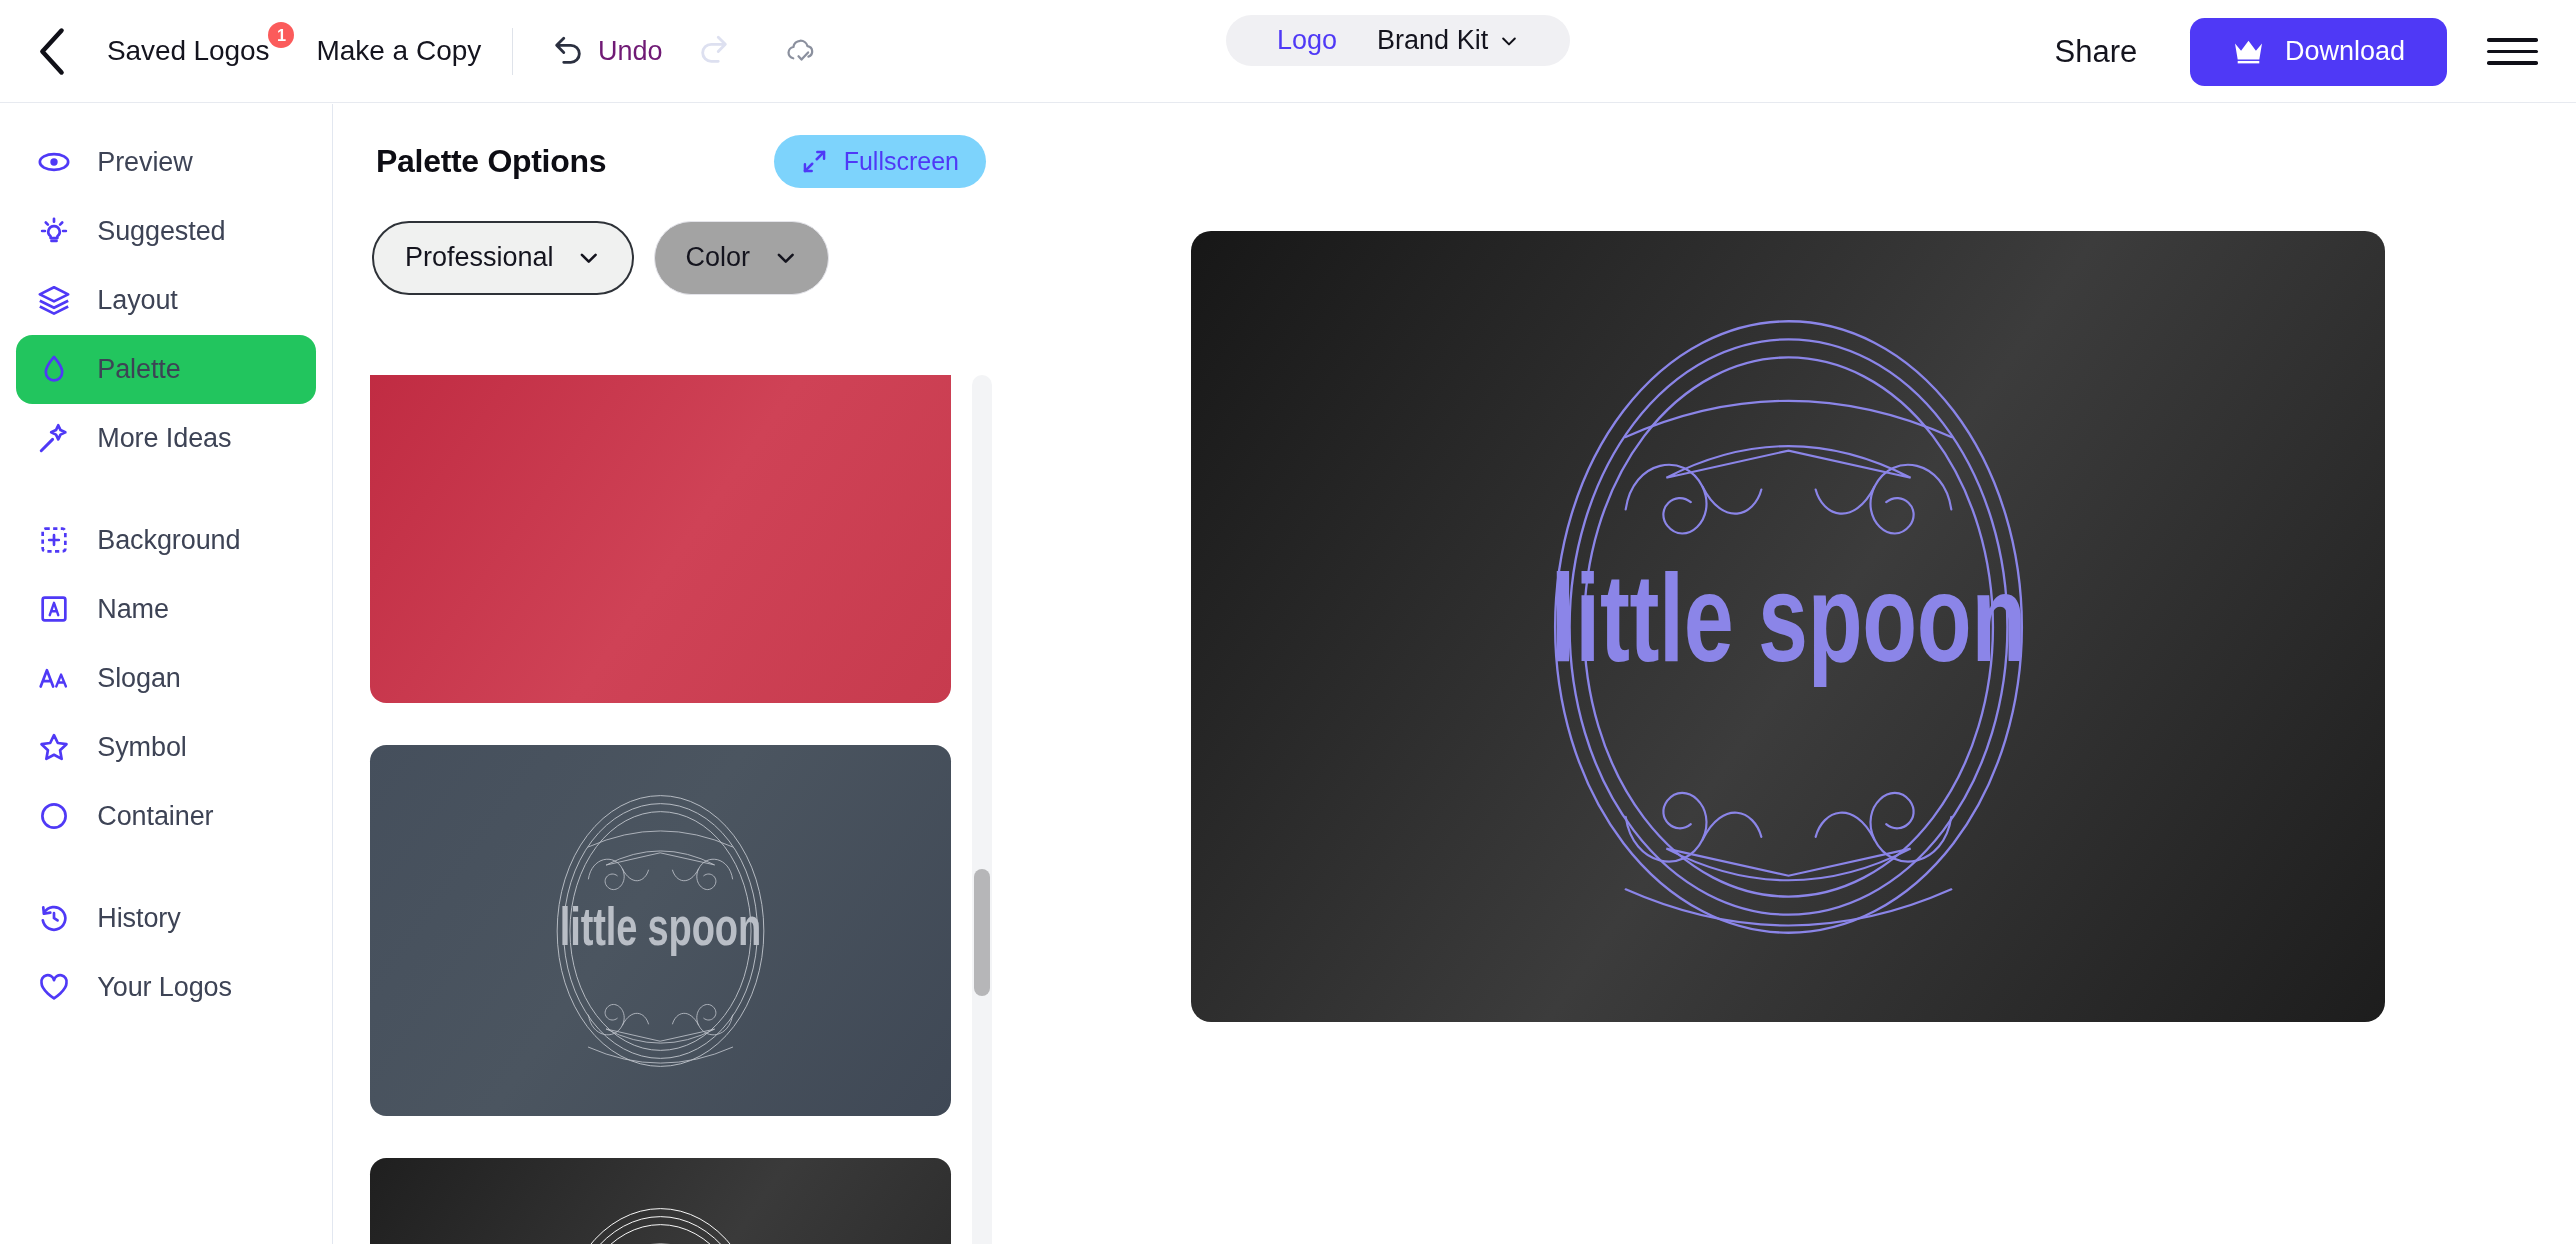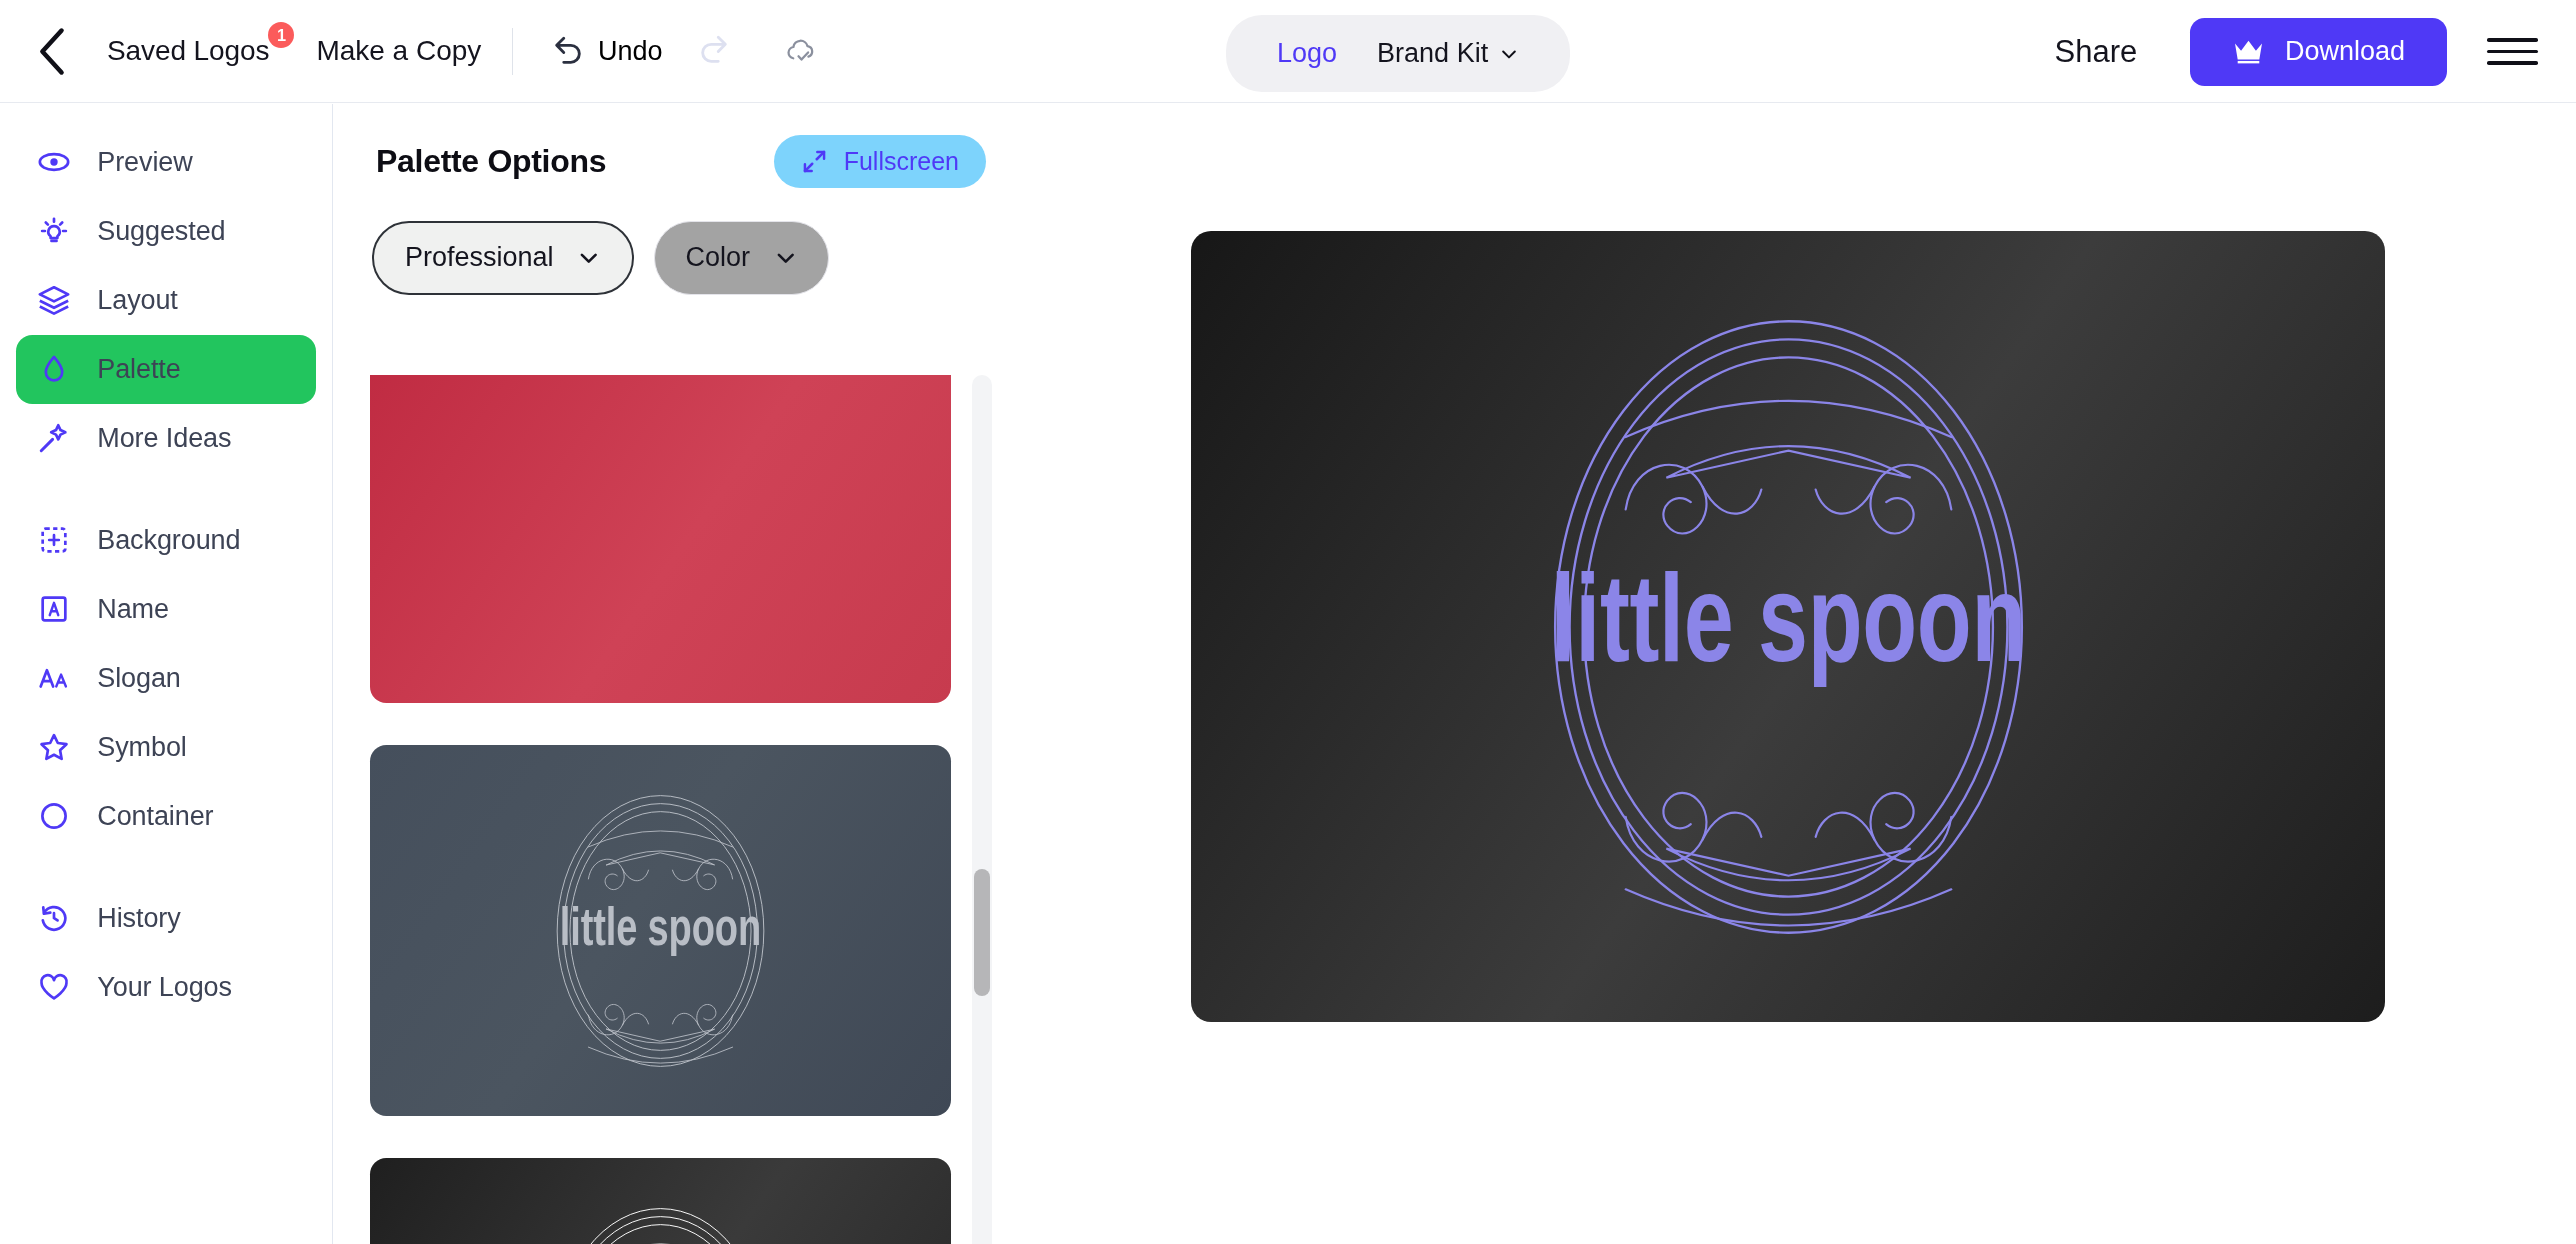--- a/index.html
+++ b/index.html
@@ -47,27 +47,27 @@
   }
   .vdiv {
     width: 0.9px; height: 47px; background: #dfe3ea;
     margin-left: 31px; margin-right: 7.2px;
   }
   .undo-grp { display: flex; align-items: center; margin-left: 16.3px; }
   .undo-btn {
     display: flex; align-items: center; gap: 12.7px;
     padding: 9px 14.5px; cursor: pointer;
   }
-  .undo-btn .lbl { font-size: 27px; color: #000000; }
+  .undo-btn .lbl { font-size: 27px; color: #701a75; }
   .redo-btn { padding: 9px 20px; cursor: pointer; opacity: 1; }
   .cloud-btn { padding: 9px 20px; margin-left: 11px; cursor: default; }
 
   .seg-wrap {
     position: absolute; left: 1226px; top: 15.4px;
-    height: 77px; display: flex; align-items: center;
+    height: 51px; display: flex; align-items: center;
     background: #f0f0f3; border-radius: 36px;
     padding: 6px 31px;
   }
   .seg-item {
     font-size: 27px; color: #14141e; cursor: pointer;
     padding: 0 20px; display: flex; align-items: center; gap: 11px;
     white-space: nowrap;
   }
   .seg-item.active { color: #4f39f6; font-weight: 500; }
 

